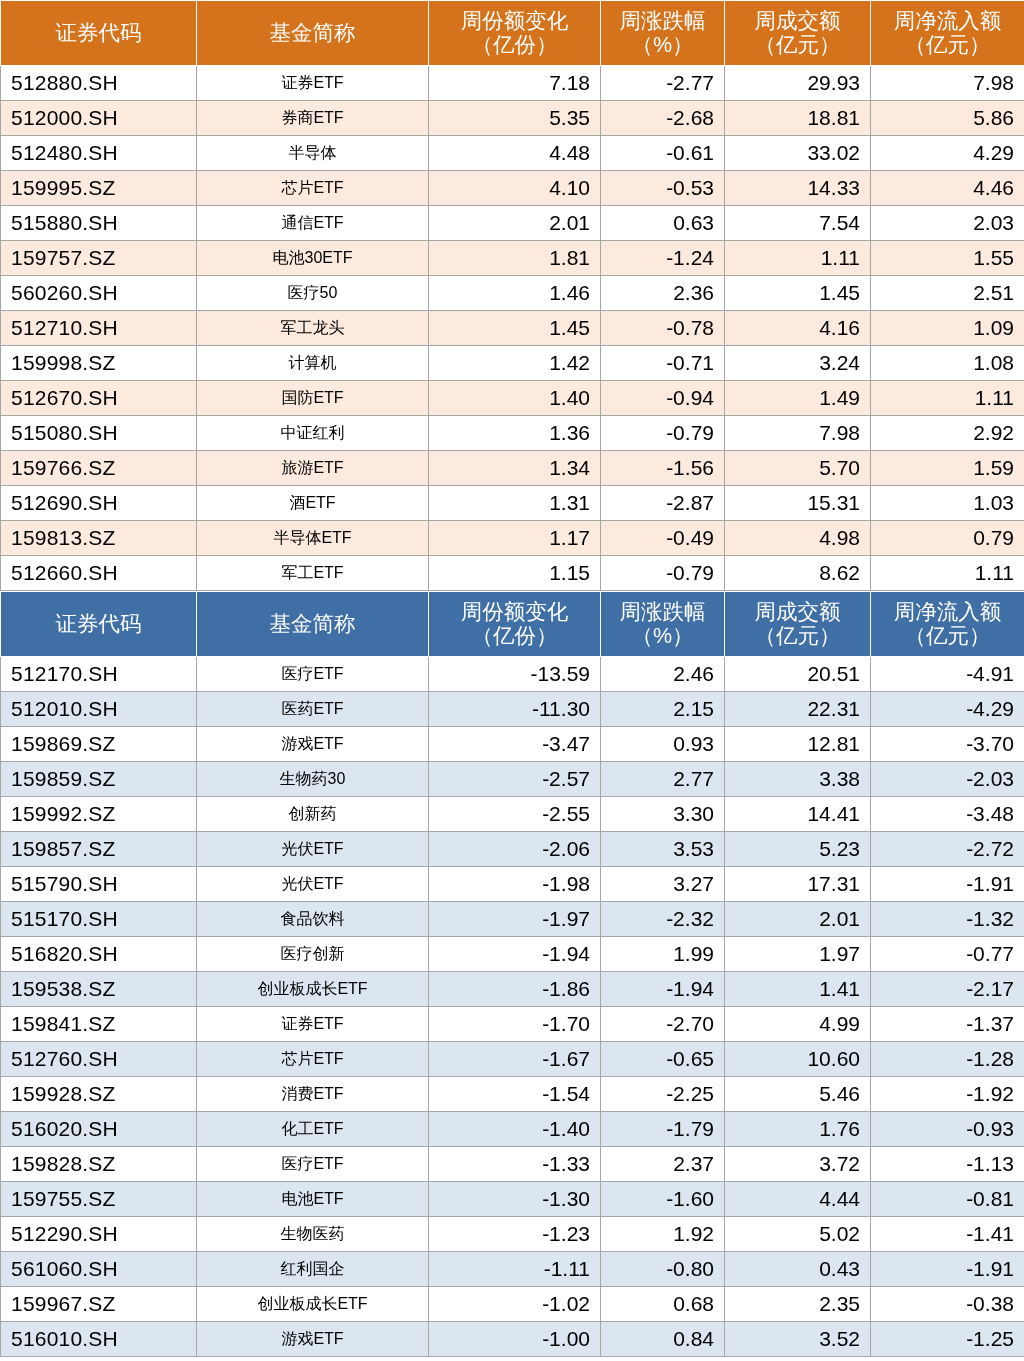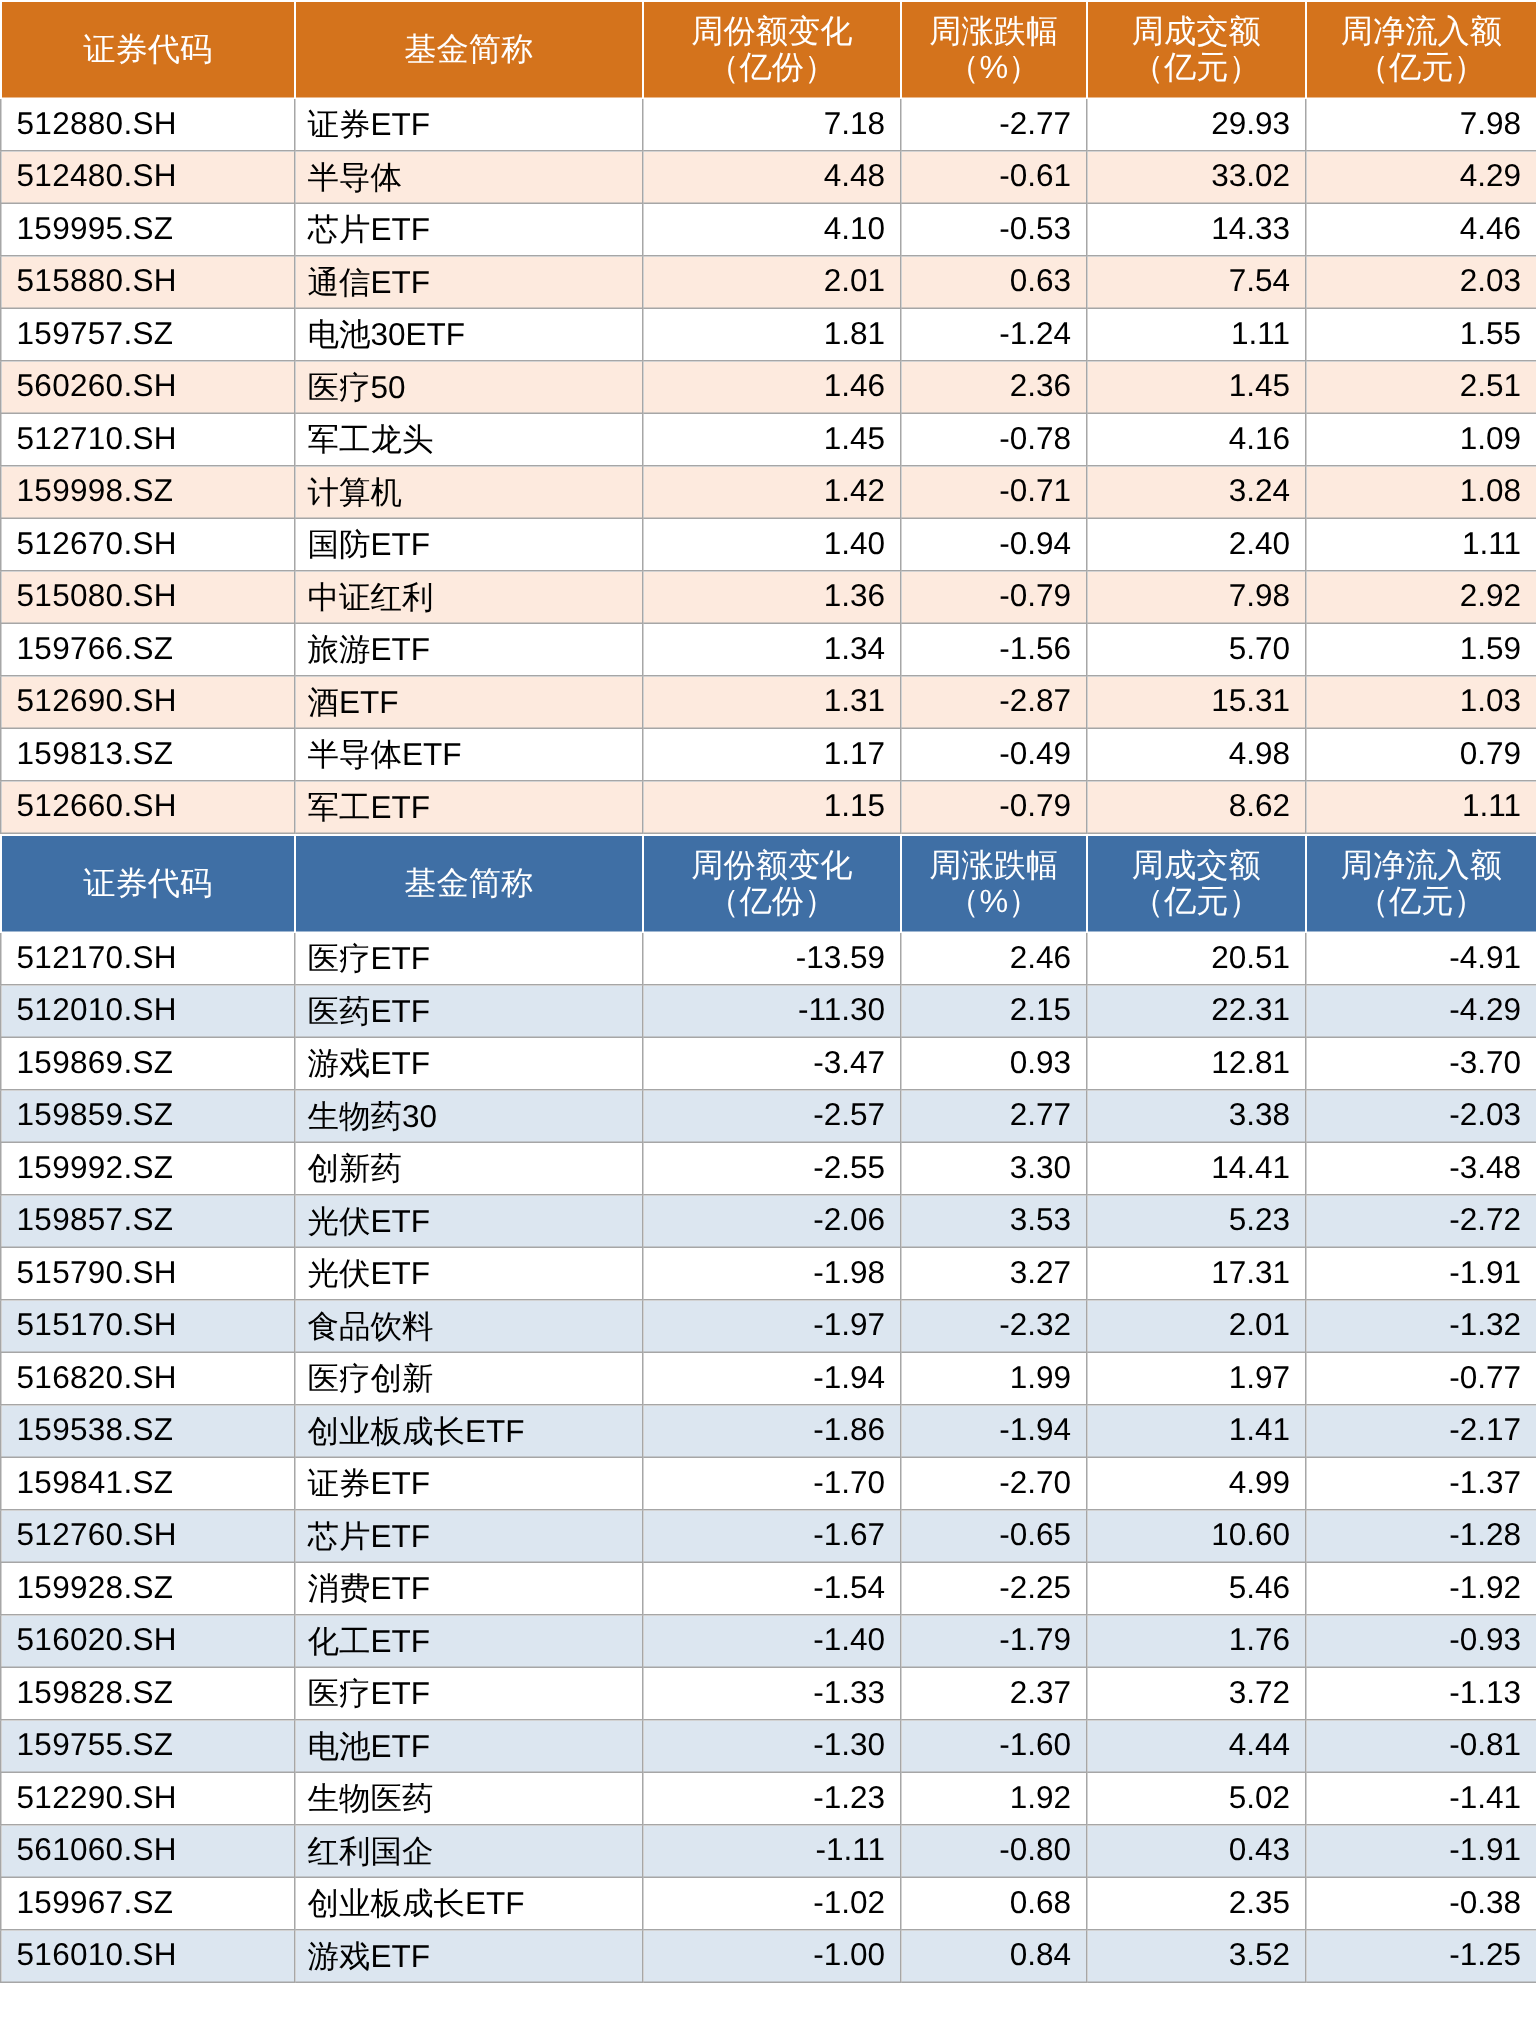--- a/index.html
+++ b/index.html
@@ -49,21 +49,22 @@
 
   th .l1, th .l2 { display: block; }
 
   td.code {
     text-align: left;
     padding-left: 10px;
     font-size: 21px;
     letter-spacing: 0.2px;
   }
   td.name {
-    font-size: 21px;
+    text-align: center;
+    font-size: 16px;
   }
   td.num {
     text-align: right;
     padding-right: 10px;
     font-size: 21px;
   }
 
   .t-orange tbody tr:nth-child(odd)  td { background: #ffffff; }
   .t-orange tbody tr:nth-child(even) td { background: #fdeade; }
 
@@ -115,20 +116,28 @@
     <tbody>
         <tr>
           <td class="code">512880.SH</td>
           <td class="name">证券ETF</td>
           <td class="num">7.18</td>
           <td class="num">-2.77</td>
           <td class="num">29.93</td>
           <td class="num">7.98</td>
         </tr>
         <tr>
+          <td class="code">512000.SH</td>
+          <td class="name">券商ETF</td>
+          <td class="num">5.35</td>
+          <td class="num">-2.68</td>
+          <td class="num">18.81</td>
+          <td class="num">5.86</td>
+        </tr>
+        <tr>
           <td class="code">512480.SH</td>
           <td class="name">半导体</td>
           <td class="num">4.48</td>
           <td class="num">-0.61</td>
           <td class="num">33.02</td>
           <td class="num">4.29</td>
         </tr>
         <tr>
           <td class="code">159995.SZ</td>
           <td class="name">芯片ETF</td>
@@ -175,21 +184,21 @@
           <td class="num">1.42</td>
           <td class="num">-0.71</td>
           <td class="num">3.24</td>
           <td class="num">1.08</td>
         </tr>
         <tr>
           <td class="code">512670.SH</td>
           <td class="name">国防ETF</td>
           <td class="num">1.40</td>
           <td class="num">-0.94</td>
-          <td class="num">2.40</td>
+          <td class="num">1.49</td>
           <td class="num">1.11</td>
         </tr>
         <tr>
           <td class="code">515080.SH</td>
           <td class="name">中证红利</td>
           <td class="num">1.36</td>
           <td class="num">-0.79</td>
           <td class="num">7.98</td>
           <td class="num">2.92</td>
         </tr>

